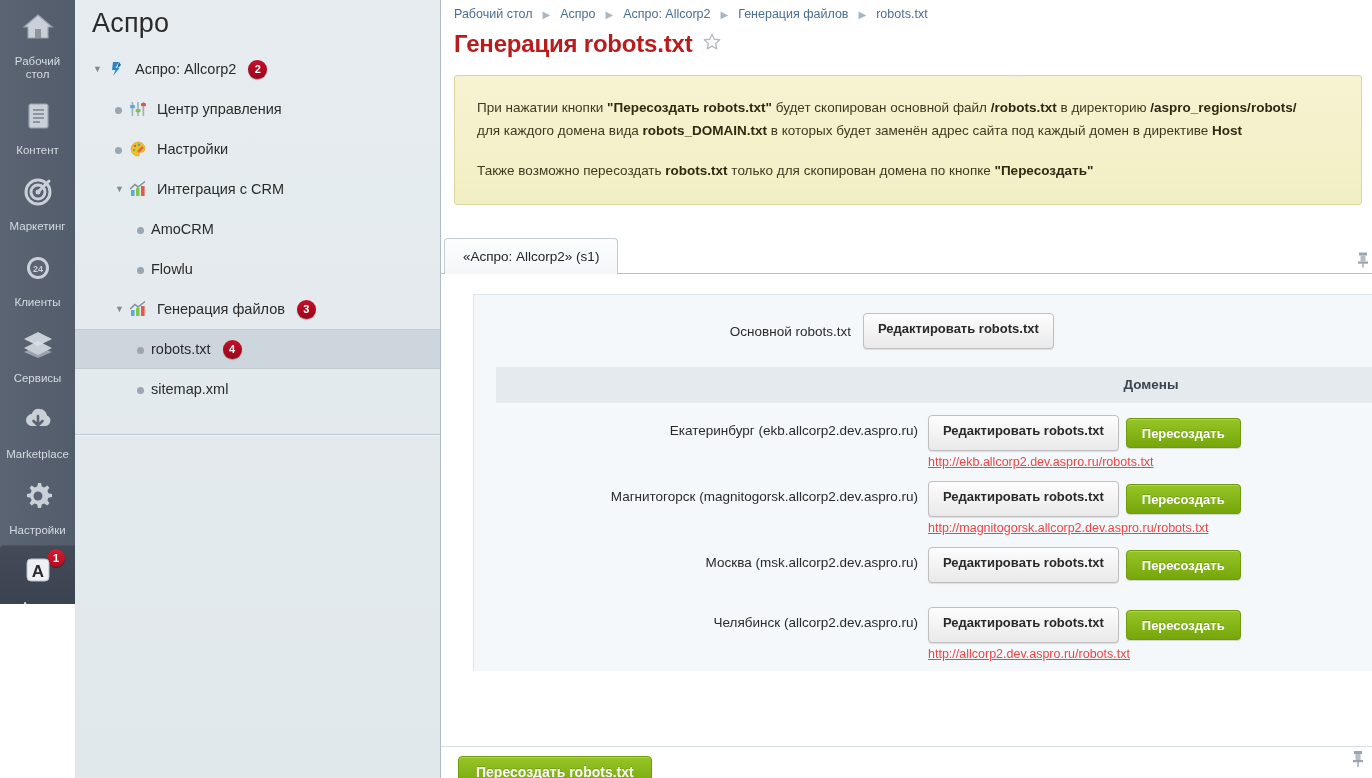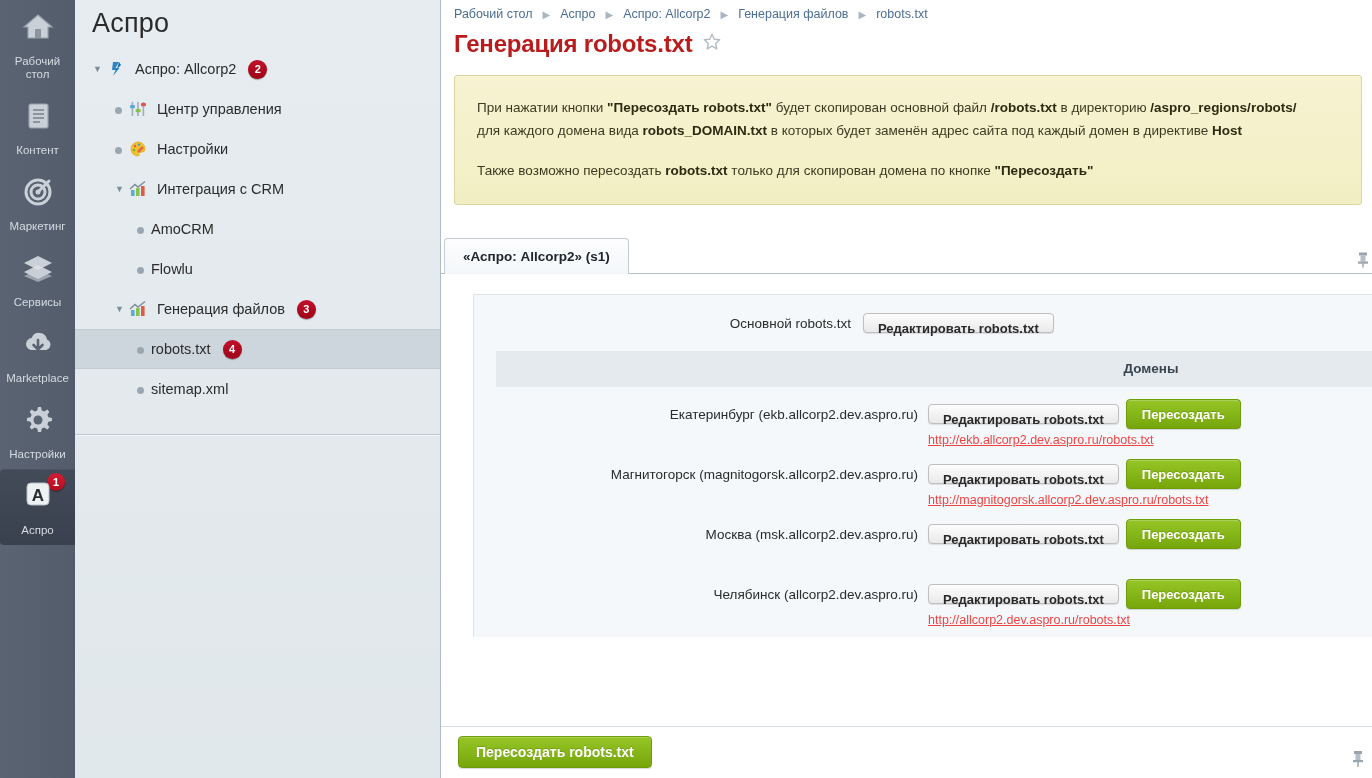--- a/index.html
+++ b/index.html
@@ -7,21 +7,21 @@
     margin: 0; padding: 0;
     width: 1372px; height: 778px;
     overflow: hidden;
     font-family: "Liberation Sans", sans-serif;
     background: #fff;
   }
   #app { position: relative; width: 1372px; height: 778px; display: flex; }
 
   
   .rail {
-    width: 75px; height: 778px; flex: 0 0 75px;
+    width: 75px; height: 604px; flex: 0 0 75px;
     background: #555f6e;
     background-image: linear-gradient(to right, #5a6472 0%, #525c6a 100%);
     position: relative;
     overflow: hidden;
   }
   .rail-item {
     position: relative;
     width: 75px;
     padding: 10px 2px 8px 2px;
     text-align: center;
@@ -174,21 +174,21 @@
     position: relative;
     padding-left: 3px;
     border-bottom: 1px solid #b9c3cb;
     background: transparent;
   }
   .tab {
     display: inline-block;
     position: relative; top: 3px;
     height: 36px; line-height: 35px;
     padding: 0 18px;
-    font-size: 13.5px; font-weight: bold;
+    font-size: 13.5px; font-weight: normal;
     color: #20262e;
     background: #fafcfd;
     background-image: linear-gradient(to bottom,#fdfdfe 0%, #f3f6f8 100%);
     border: 1px solid #c2ccd3;
     border-bottom: none;
     border-radius: 4px 4px 0 0;
     cursor: pointer;
   }
   .pin-top {
     position: absolute; right: 1px; top: 16px;
@@ -214,21 +214,21 @@
   .lbl-col {
     width: 389px; flex: 0 0 389px;
     text-align: right;
     font-size: 13.5px; color: #2b2b2b;
     padding-right: 12px;
   }
 
   .btn-grey {
     display: inline-block;
     padding: 0 14px;
-    height: 20px; line-height: 29px;
+    height: 36px; line-height: 29px;
     font-size: 13px; font-weight: bold;
     color: #292929;
     background: #f1f1f1;
     background-image: linear-gradient(to bottom,#fdfdfd 0%, #e9e9e9 100%);
     border: 1px solid #bfbfbf;
     border-radius: 4px;
     box-shadow: 0 1px 1px rgba(0,0,0,.10);
     cursor: pointer;
     white-space: nowrap;
   }
@@ -277,21 +277,21 @@
     font-size: 12.5px;
     color: #ef4444;
     text-decoration: underline;
     cursor: pointer;
     white-space: nowrap;
   }
 
   .footerbar {
     position: absolute;
     left: 0; right: 0; bottom: 0;
-    height: 52px;
+    height: 32px;
     background: #fff;
     border-top: 1px solid #d7dee3;
     padding: 9px 0 0 17px;
   }
   .btn-green-lg {
     display: inline-block;
     padding: 0 17px;
     height: 32px; line-height: 31px;
     font-size: 14px; font-weight: bold;
     color: #fff;
@@ -343,20 +343,30 @@
         <svg width="34" height="34" viewBox="0 0 34 34">
           <circle cx="17" cy="17" r="12" fill="none" stroke="#c9d0d8" stroke-width="3"></circle>
           <circle cx="17" cy="17" r="7" fill="none" stroke="#c9d0d8" stroke-width="3"></circle>
           <circle cx="17" cy="17" r="2.5" fill="#c9d0d8"></circle>
           <path d="M17 17 L28 6" stroke="#c9d0d8" stroke-width="3" stroke-linecap="round"></path>
         </svg>
       </span>
       <span class="rail-label">Маркетинг</span>
     </div>
 
+    <div class="rail-item">
+      <span class="rail-ico">
+        <svg width="34" height="34" viewBox="0 0 34 34">
+          <circle cx="17" cy="17" r="11" fill="#c9d0d8"></circle>
+          <circle cx="17" cy="17" r="8" fill="#5a6472"></circle>
+          <text x="17" y="21" font-size="9" font-weight="bold" fill="#c9d0d8" text-anchor="middle" font-family="Liberation Sans, sans-serif">24</text>
+        </svg>
+      </span>
+      <span class="rail-label">Клиенты</span>
+    </div>
 
     <div class="rail-item">
       <span class="rail-ico">
         <svg width="34" height="34" viewBox="0 0 34 34">
           <path d="M17 5 L31 12 L17 19 L3 12 Z" fill="#c9d0d8"></path>
           <path d="M17 14 L31 21 L17 28 L3 21 Z" fill="#dde2e8" opacity=".85"></path>
           <path d="M17 19 L31 25 L17 31 L3 25 Z" fill="#c9d0d8" opacity=".6"></path>
         </svg>
       </span>
       <span class="rail-label">Сервисы</span>

